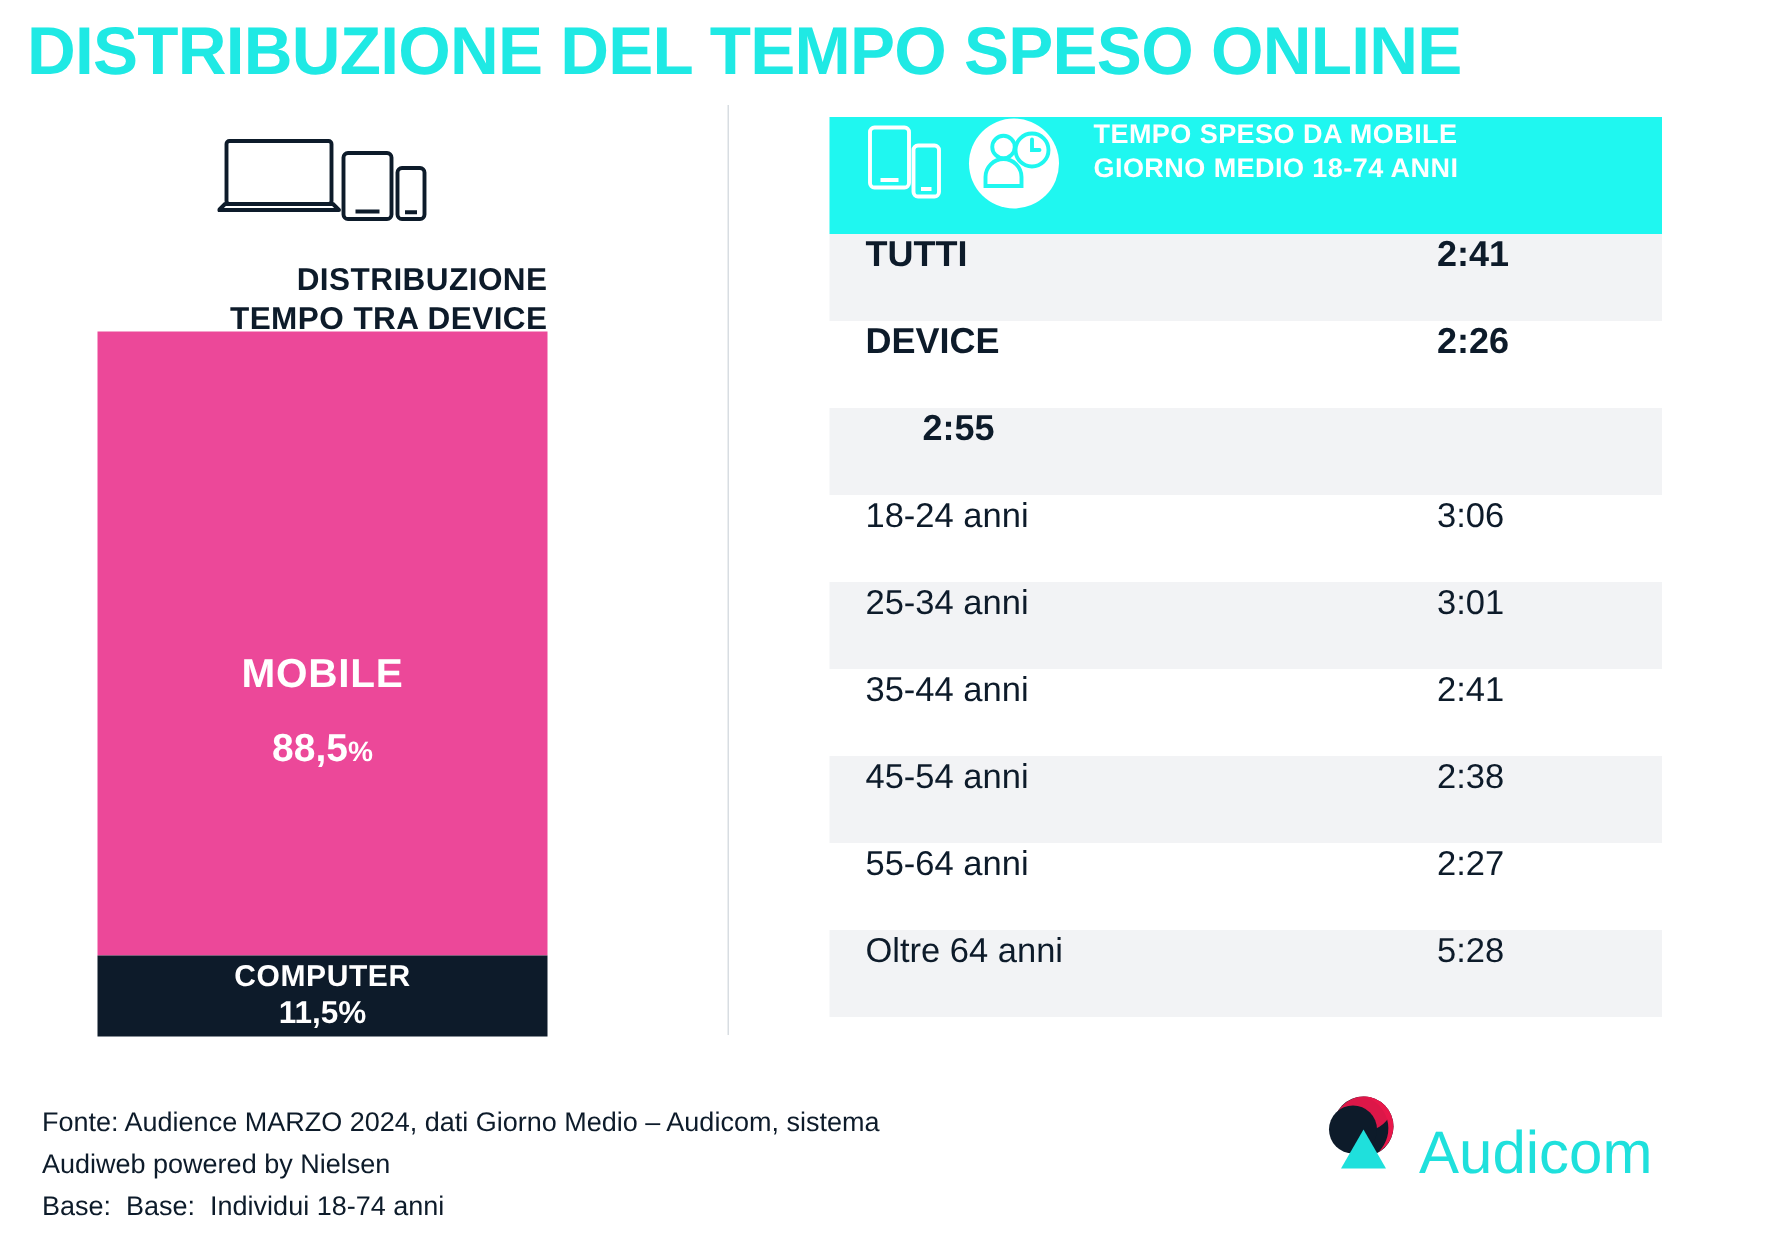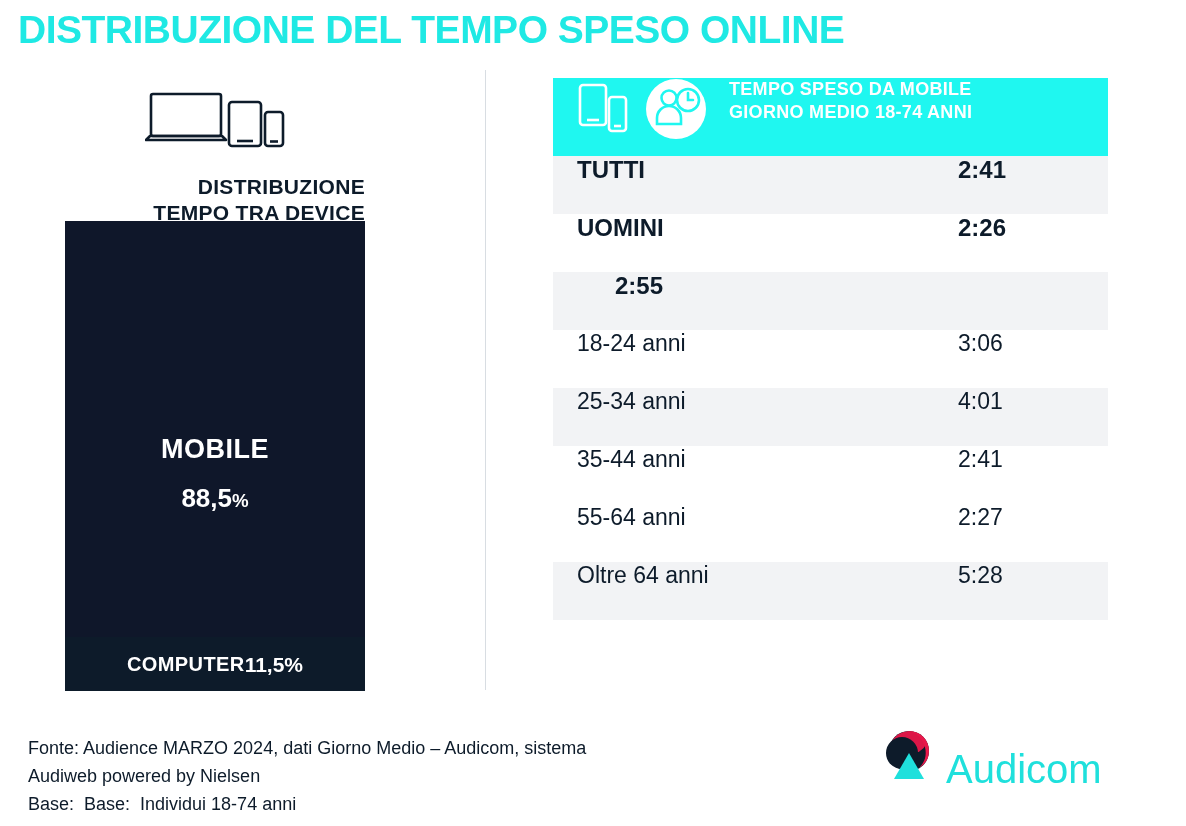--- a/index.html
+++ b/index.html
@@ -15,21 +15,21 @@
     overflow: hidden;
     position: relative;
   }
 
   
   .title {
     position: absolute;
     left: 18px;
     top: 8px;
     width: 1160px;
-    font-size: 39px;
+    font-size: 45px;
     font-weight: bold;
     letter-spacing: -0.5px;
     color: #1fe9e4;
     white-space: nowrap;
     font-family: "Liberation Sans", sans-serif;
   }
 
   
   .left-panel {
     position: absolute;
@@ -59,21 +59,21 @@
     left: 65px;
     top: 221px;
     width: 300px;
     height: 470px;
     border: 0;
   }
   .seg-mobile {
     position: absolute;
     left: 0; right: 0; top: 0;
     height: 416px;
-    background: #0f172a;
+    background: #ec4899;
     display: flex;
     flex-direction: column;
     align-items: center;
     justify-content: center;
     padding-top: 90px;
     box-sizing: border-box;
   }
   .seg-mobile .seg-label {
     font-size: 27px;
     font-weight: bold;
@@ -86,21 +86,21 @@
     color: #ffffff;
     margin-top: 18px;
   }
   .seg-computer {
     position: absolute;
     left: 0; right: 0;
     top: 416px;
     height: 54px;
     background: #0d1b2a;
     display: flex;
-    flex-direction: row;
+    flex-direction: column;
     align-items: center;
     justify-content: center;
   }
   .seg-computer .seg-label {
     font-size: 20px;
     font-weight: bold;
     color: #ffffff;
     letter-spacing: 0.4px;
   }
   .seg-computer .seg-value {
@@ -272,37 +272,41 @@
       <div>TEMPO SPESO DA MOBILE</div>
       <div>GIORNO MEDIO 18-74 ANNI</div>
     </div>
   </div>
 
   <div class="row alt bold">
     <div class="row-label">TUTTI</div>
     <div class="row-value">2:41</div>
   </div>
   <div class="row bold">
-    <div class="row-label">UOMINI</div>
+    <div class="row-label">DEVICE</div>
     <div class="row-value">2:26</div>
   </div>
   <div class="row alt bold">
     <div class="row-value">2:55</div>
   </div>
   <div class="row">
     <div class="row-label">18-24 anni</div>
     <div class="row-value">3:06</div>
   </div>
   <div class="row alt">
     <div class="row-label">25-34 anni</div>
-    <div class="row-value">4:01</div>
+    <div class="row-value">3:01</div>
   </div>
   <div class="row">
     <div class="row-label">35-44 anni</div>
     <div class="row-value">2:41</div>
+  </div>
+  <div class="row alt">
+    <div class="row-label">45-54 anni</div>
+    <div class="row-value">2:38</div>
   </div>
   <div class="row">
     <div class="row-label">55-64 anni</div>
     <div class="row-value">2:27</div>
   </div>
   <div class="row alt">
     <div class="row-label">Oltre 64 anni</div>
     <div class="row-value">5:28</div>
   </div>
 </div>

